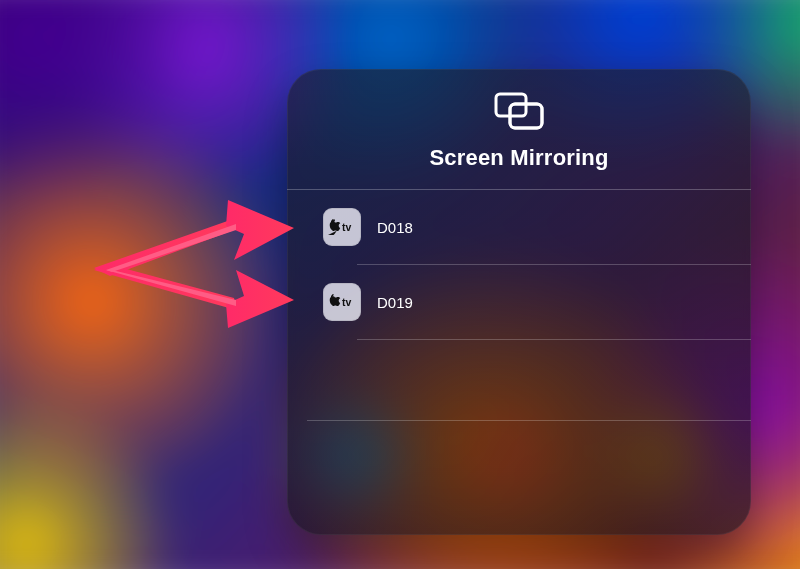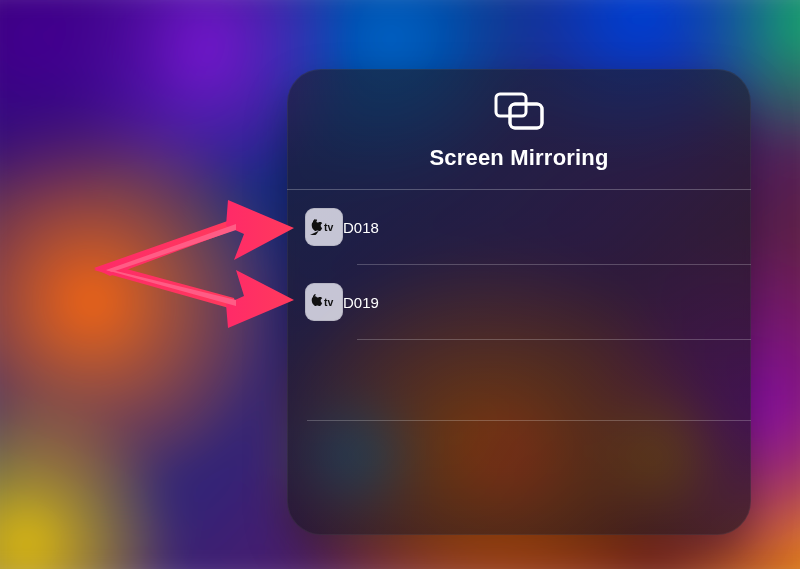--- a/index.html
+++ b/index.html
@@ -55,22 +55,24 @@
       font-weight: 600;
       letter-spacing: .2px;
       margin-top: 10px;
     }
     .mirror-icon { display:inline-block; }
 
     .row-sep { height:1px; background: rgba(255,255,255,.25); margin:0; }
     .row-list { padding: 0; }
     .device-row {
       display:flex; align-items:center;
+      gap:16px;
       padding: 18px 24px 18px 18px;
       cursor: pointer;
+      margin-left: 18px;
     }
     .chip {
       width: 38px; height: 38px; border-radius: 9px;
       background: rgba(235,235,245,.82);
       display:flex; align-items:center; justify-content:center;
       color:#111; font-weight:700;
       box-shadow: inset 0 0 0 1px rgba(0,0,0,.08);
     }
     .chip svg { display:block; }
     .device-name { font-size: 15px; font-weight: 400; }

